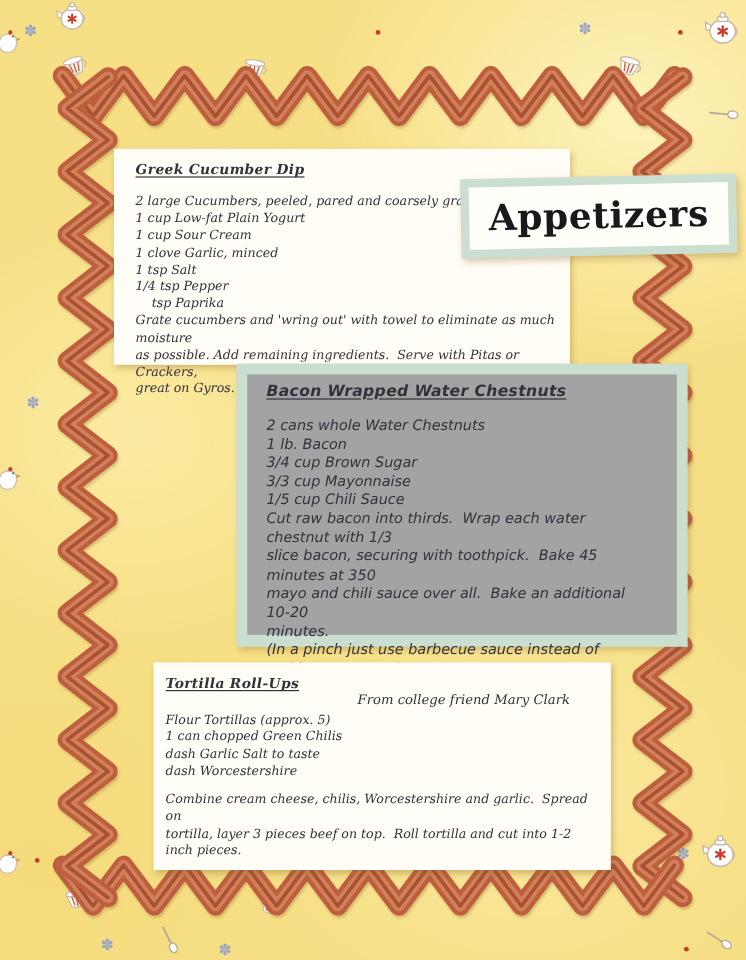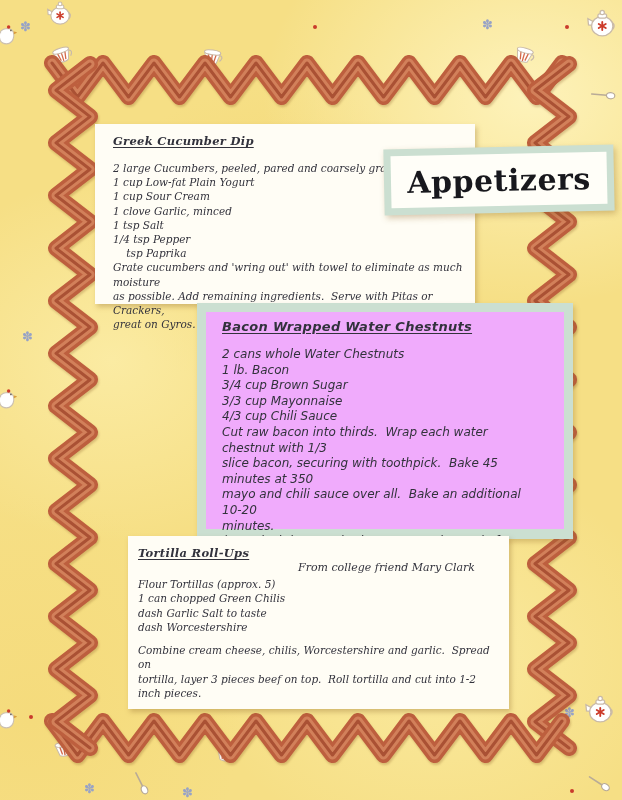--- a/index.html
+++ b/index.html
@@ -25,26 +25,26 @@
   .s2{font-family:"DejaVu Sans",sans-serif;font-style:italic;}
   .title{font-weight:bold;text-decoration:underline;text-underline-offset:2px;}
   .line{white-space:pre-wrap;}
 
   .c1{left:95px;top:124px;width:380px;height:180px;padding:10px 10px 0 18px;}
   .c1 .title{font-size:11.5px;margin-bottom:13px;letter-spacing:.3px;}
   .c1 .line{font-size:10.5px;line-height:14.2px;}
 
   .c2m{position:absolute;z-index:3;left:197px;top:303px;width:376px;height:236px;background:#cbdfd1;
        box-shadow:2px 3px 5px rgba(140,100,40,.3);}
-  .c2{position:absolute;left:9px;top:9px;right:9px;bottom:10px;background:#f0abfc;
+  .c2{position:absolute;left:9px;top:9px;right:9px;bottom:10px;background:#a3a3a3;
       padding:7px 20px 0 16px;box-sizing:border-box;color:#32323c;}
   .c2 .title{font-size:13px;margin-bottom:13px;letter-spacing:.3px;}
   .c2 .line{font-size:12px;line-height:15.6px;}
 
-  .c3{left:128px;top:536px;width:381px;height:173px;padding:10px 10px 8px 10px;}
+  .c3{left:128px;top:552px;width:381px;height:173px;padding:10px 10px 8px 10px;}
   .c3 .title{font-size:11.5px;letter-spacing:.3px;}
   .c3 .byline{font-size:11px;margin:1px 0 3px 160px;}
   .c3 .line{font-size:10.5px;line-height:14.3px;}
   .c3 .instr{margin-top:9px;}
 
   .appm{position:absolute;z-index:4;left:384px;top:147px;width:230px;height:66px;background:#cbdfd1;
         transform:rotate(-1.2deg);box-shadow:2px 3px 6px rgba(140,100,40,.35);}
   .appl{position:absolute;inset:7px;background:#fffef8;display:flex;align-items:center;justify-content:center;}
   .appt{font-family:"DejaVu Serif",serif;font-weight:700;font-size:30px;color:#18181d;letter-spacing:.5px;}
 </style>
@@ -180,21 +180,21 @@
     </div>
   </div>
 
   <div class="c2m">
     <div class="c2 s2 card2inner">
       <div class="title">Bacon Wrapped Water Chestnuts</div>
       <div class="line">2 cans whole Water Chestnuts</div>
       <div class="line">1 lb. Bacon</div>
       <div class="line">3/4 cup Brown Sugar</div>
       <div class="line">3/3 cup Mayonnaise</div>
-      <div class="line">4/3 cup Chili Sauce</div>
+      <div class="line">1/5 cup Chili Sauce</div>
       <div class="line">Cut raw bacon into thirds.  Wrap each water chestnut with 1/3</div>
       <div class="line">slice bacon, securing with toothpick.  Bake 45 minutes at 350</div>
       <div class="line">mayo and chili sauce over all.  Bake an additional 10-20</div>
       <div class="line">minutes.</div>
       <div class="line">(In a pinch just use barbecue sauce instead of making your own )</div>
     </div>
   </div>
 
   <div class="card c3 s1">
     <div class="title">Tortilla Roll-Ups</div>

